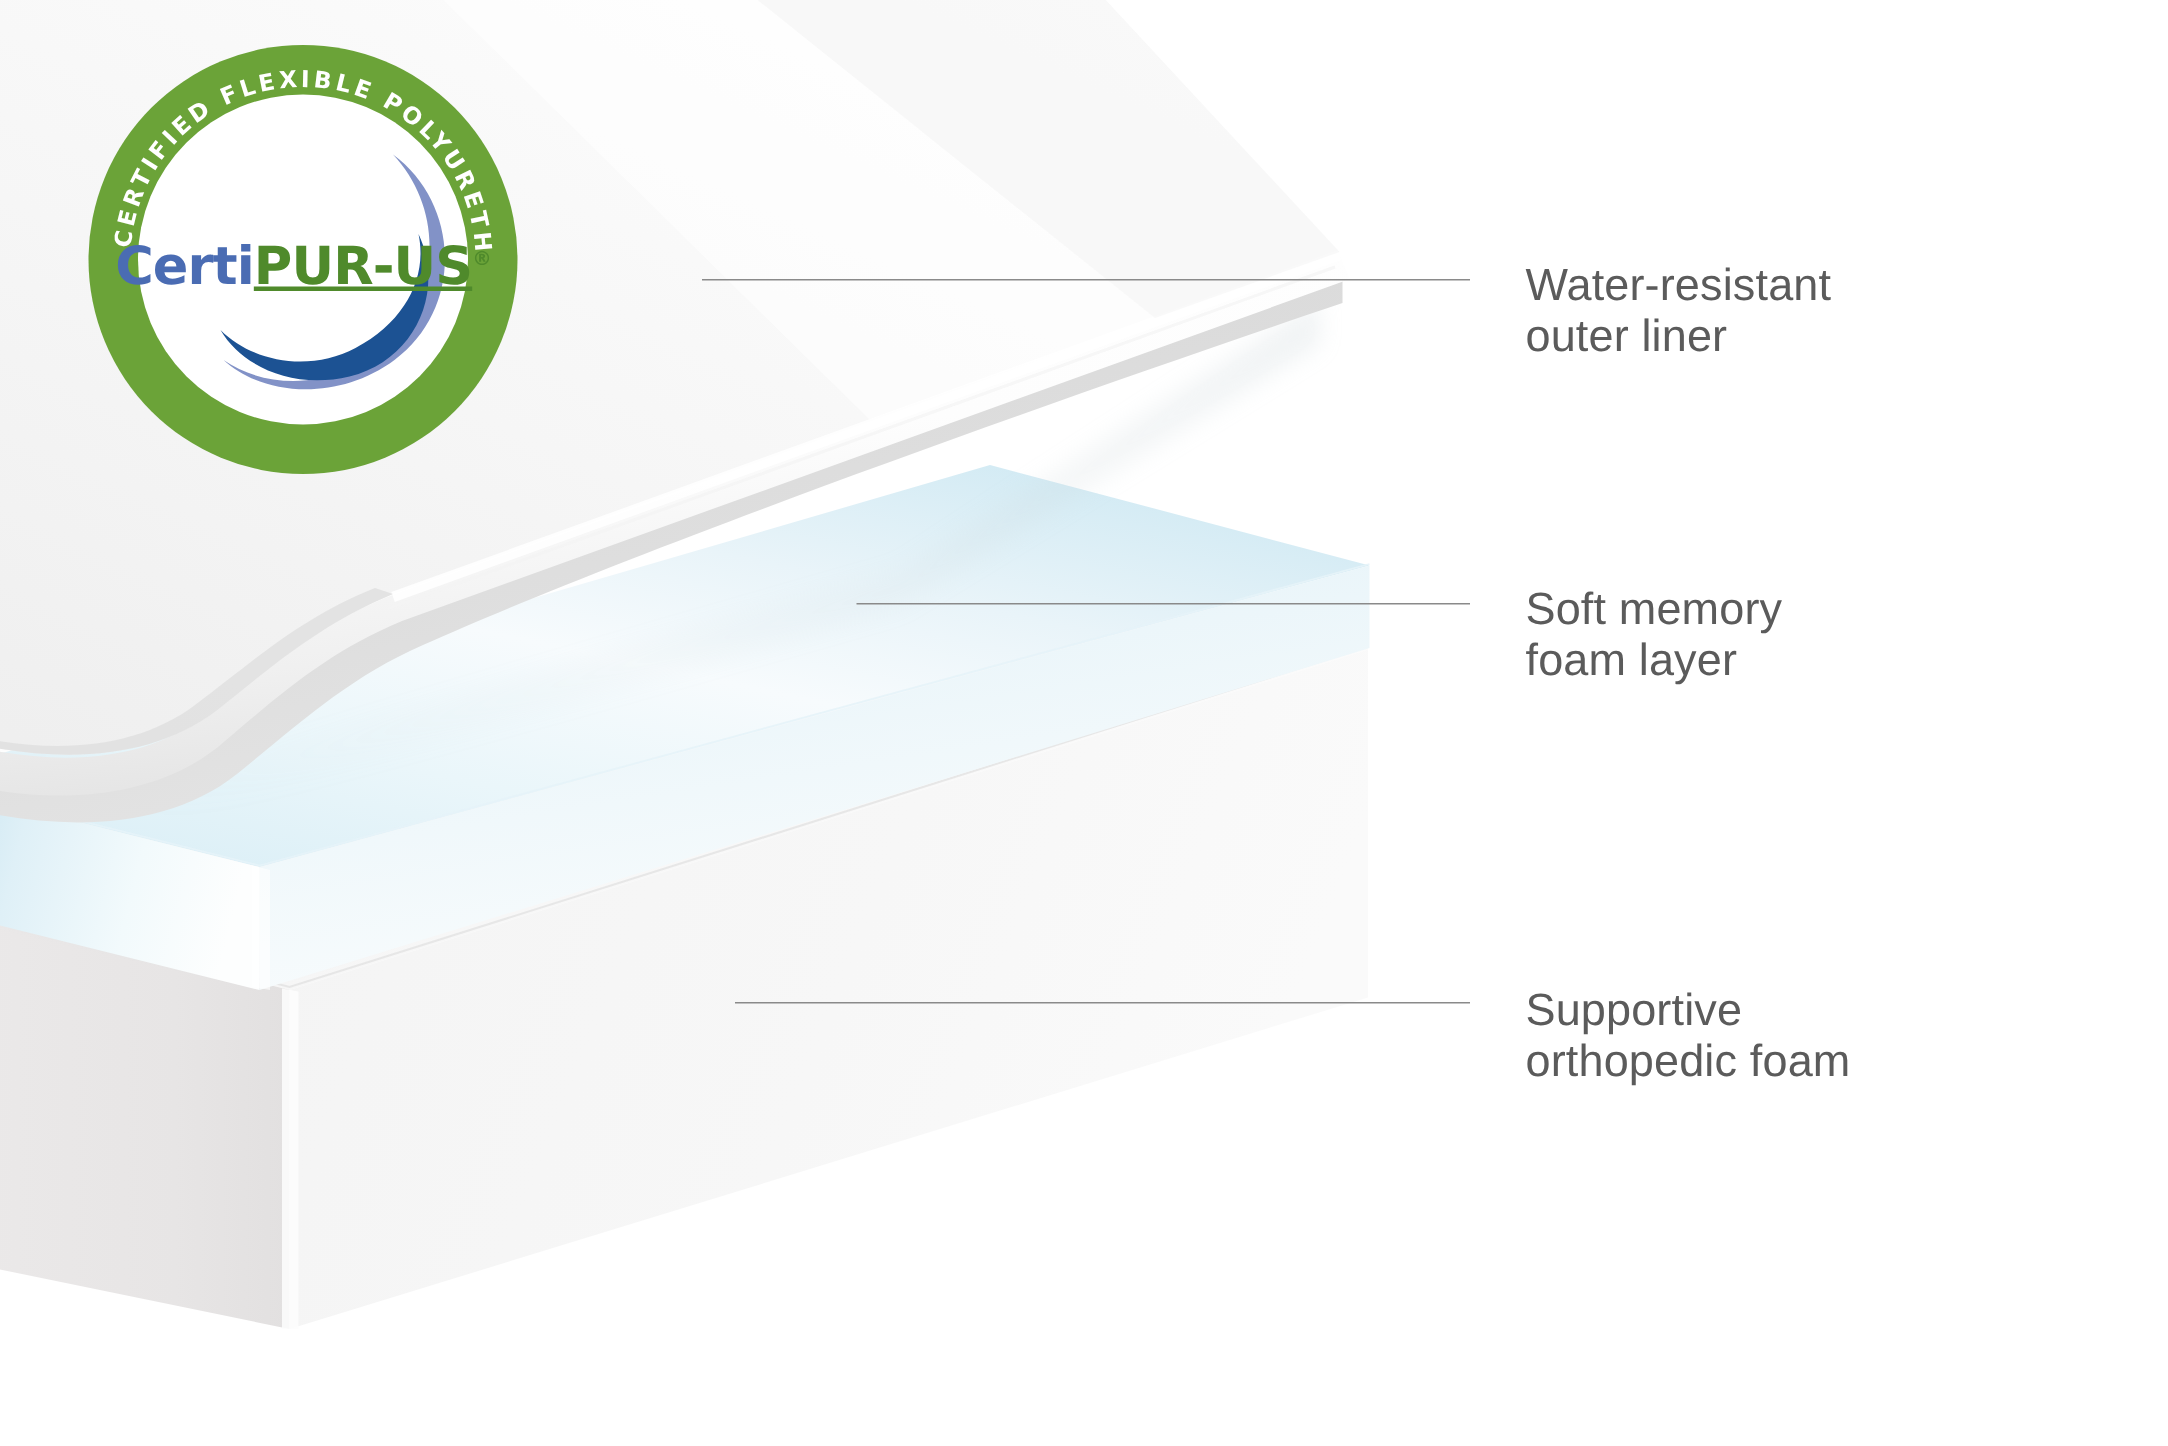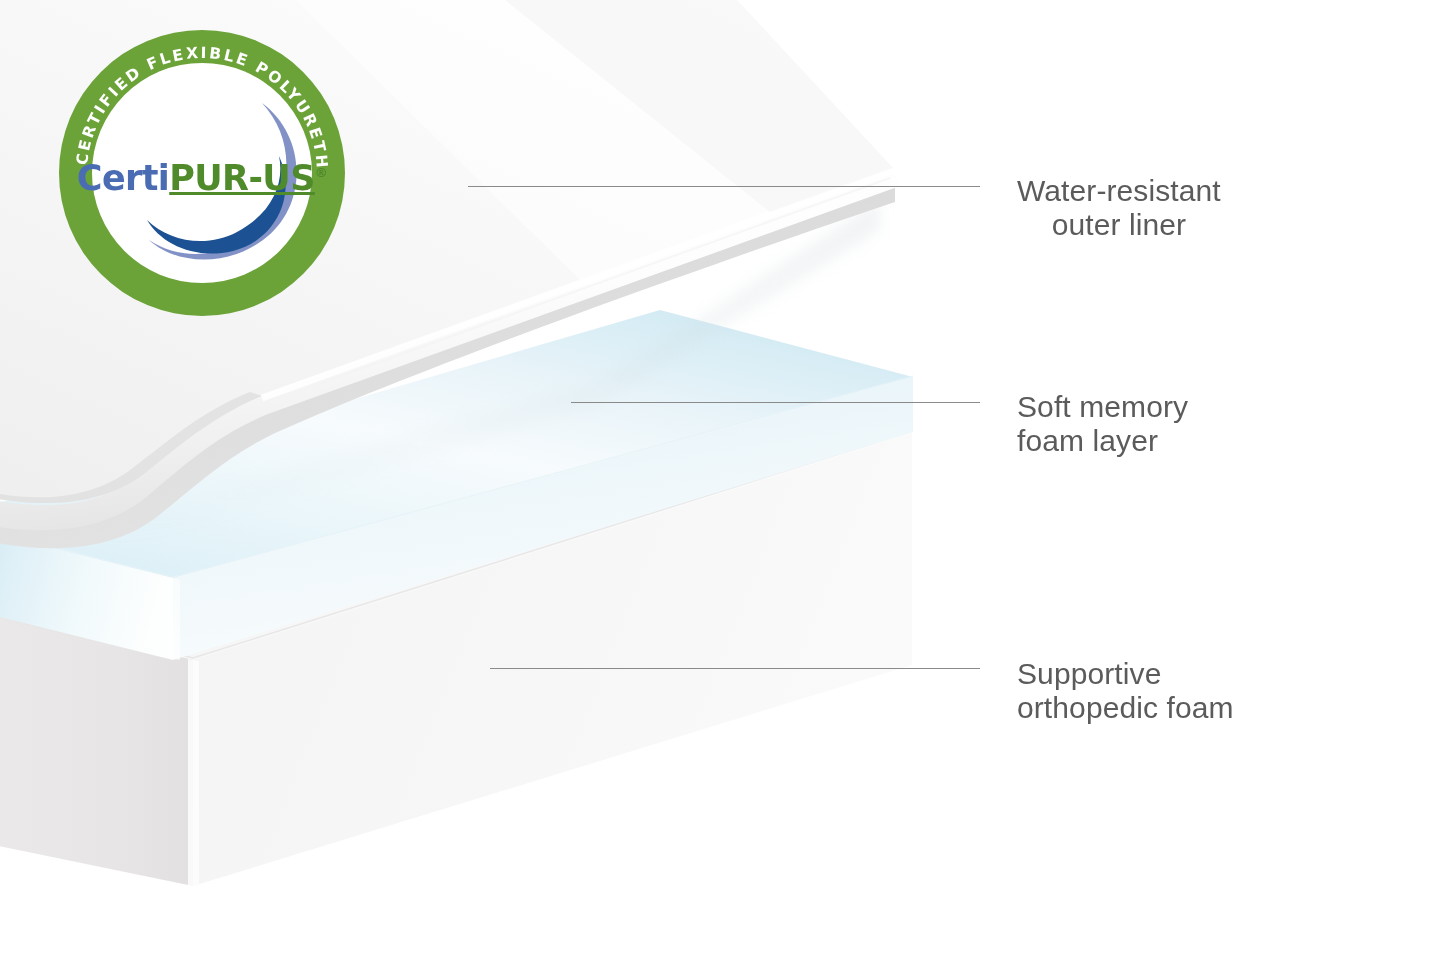--- a/index.html
+++ b/index.html
@@ -31,21 +31,21 @@
   
   .label {
     position: absolute;
     color: #5b5b5b;
     font-size: 30px;
     line-height: 1.12;
     font-weight: 400;
     letter-spacing: 0.1px;
     white-space: pre-line;
   }
-  .label-1 { left: 1017px; top: 174px; text-align: center; }
+  .label-1 { left: 1017px; top: 174px; }
   .label-2 { left: 1017px; top: 390px; }
   .label-3 { left: 1017px; top: 657px; }
 
   
   .leader {
     position: absolute;
     height: 1px;
     background: #8a8a8a;
   }
   .leader-1 { left: 468px; top: 186px; width: 512px; }

